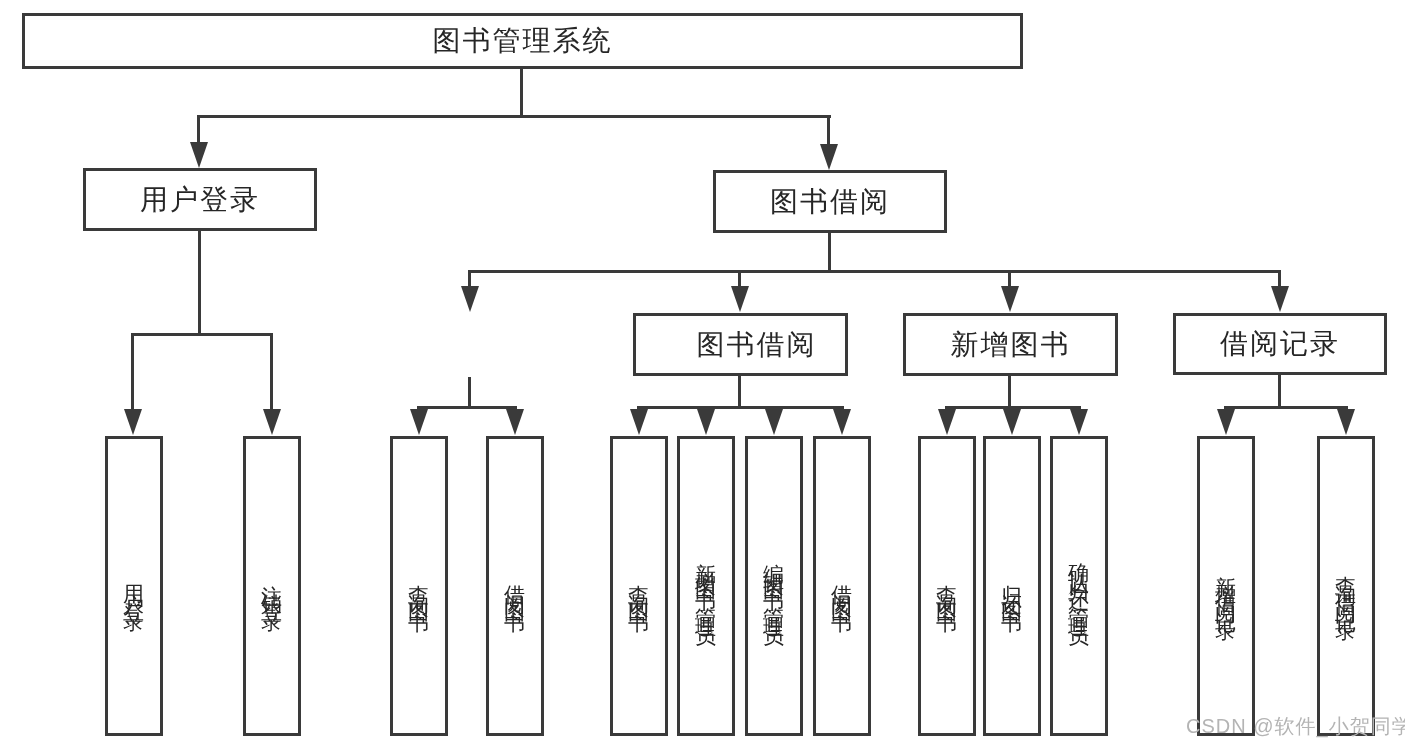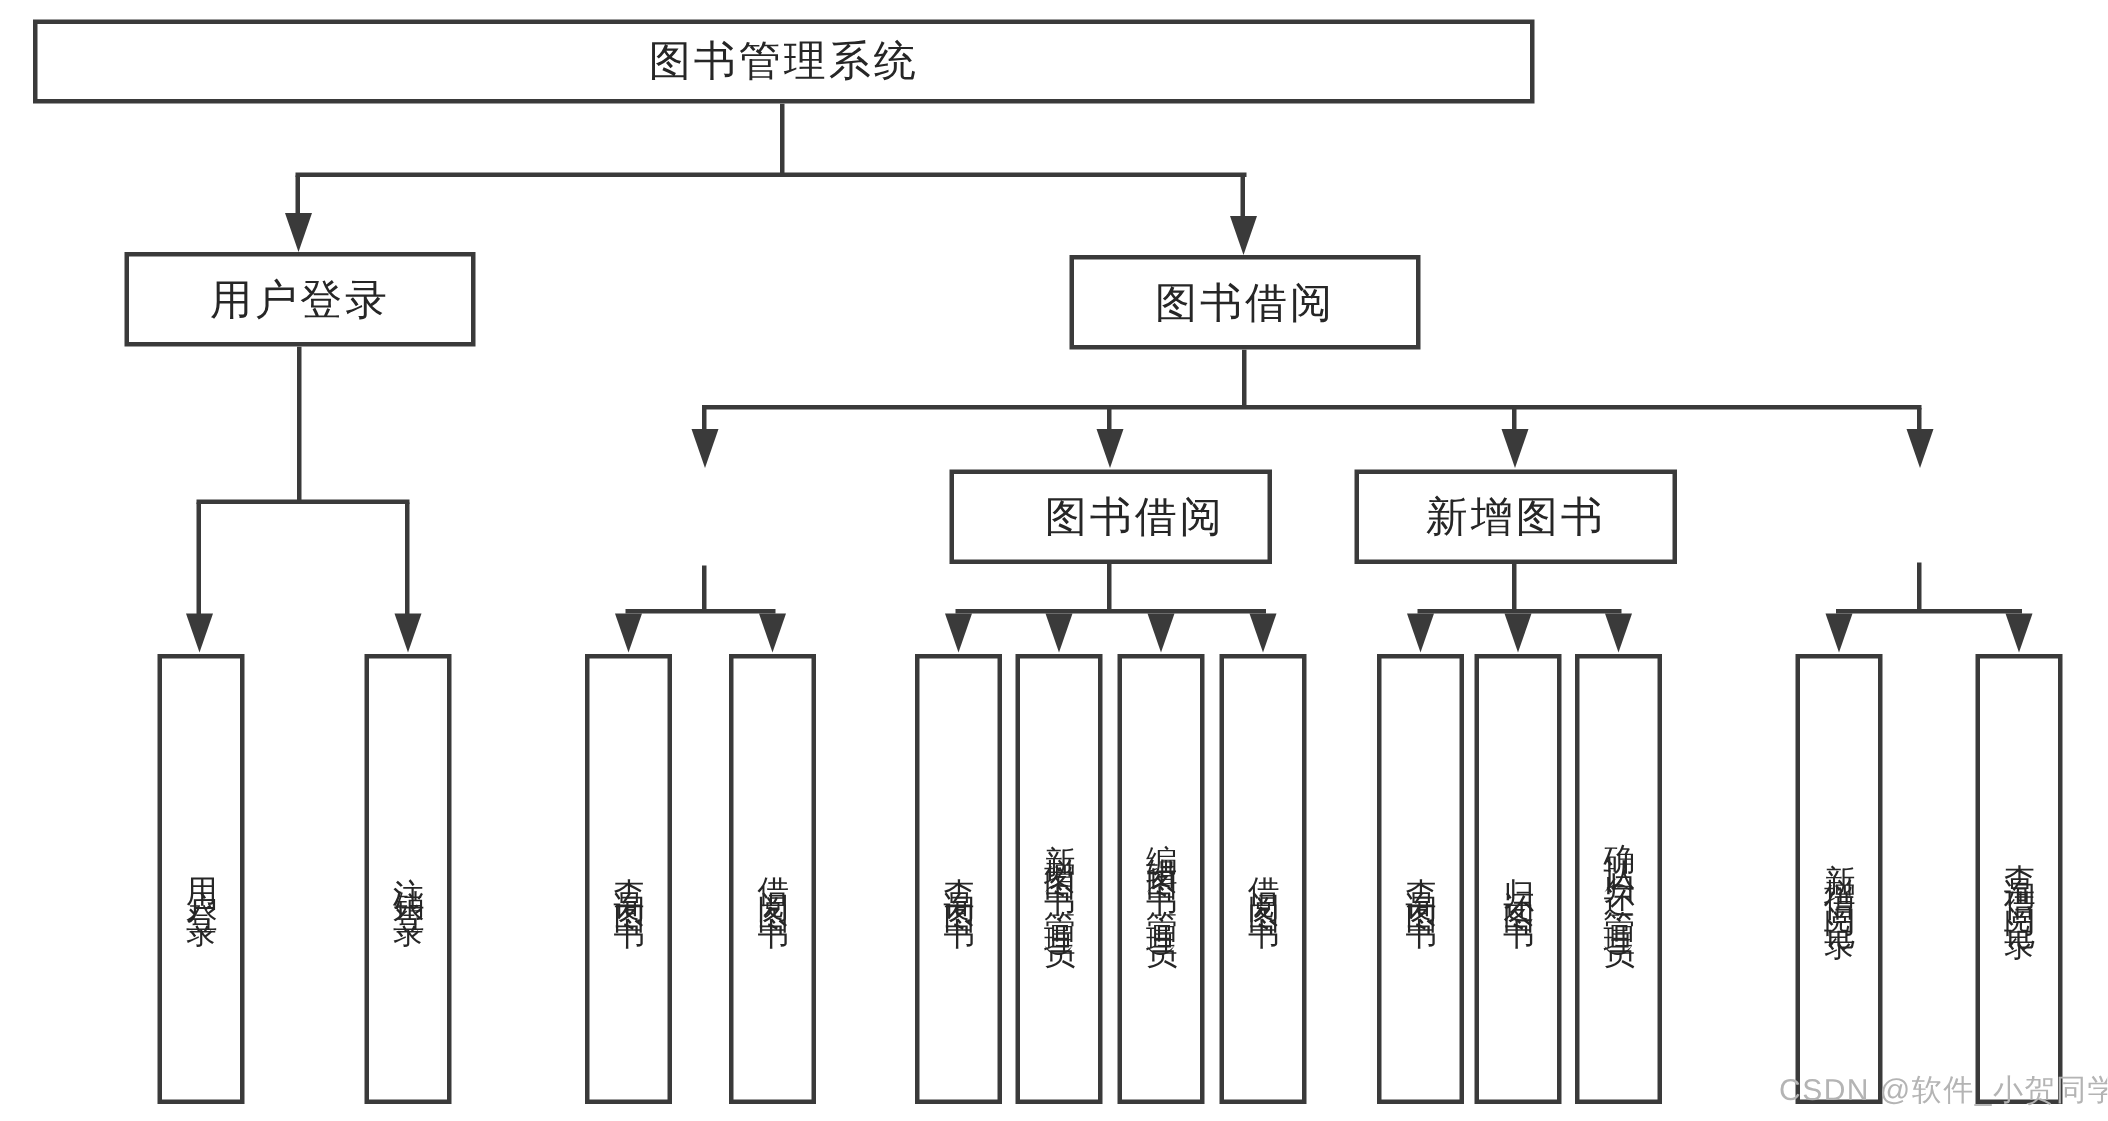--- a/index.html
+++ b/index.html
@@ -110,20 +110,21 @@
 
   <div class="node" style="left:83px;top:168px;width:234px;height:63px;">用户登录</div>
 
   <div class="node" style="left:713px;top:170px;width:234px;height:63px;">图书借阅</div>
 
 
   <div class="node" style="left:633px;top:313px;width:215px;height:63px;padding-left:32px;">图书借阅</div>
 
   <div class="node" style="left:903px;top:313px;width:215px;height:63px;">新增图书</div>
 
+  <div class="node" style="left:1173px;top:313px;width:214px;height:62px;">借阅记录</div>
 
   <div class="node leaf" style="left:105px;top:436px;width:58px;height:300px;">
     <span class="vtext">用户登录</span>
   </div>
   <div class="node leaf" style="left:243px;top:436px;width:58px;height:300px;">
     <span class="vtext">注销登录</span>
   </div>
 
   <div class="node leaf" style="left:390px;top:436px;width:58px;height:300px;">
     <span class="vtext">查询图书</span>

